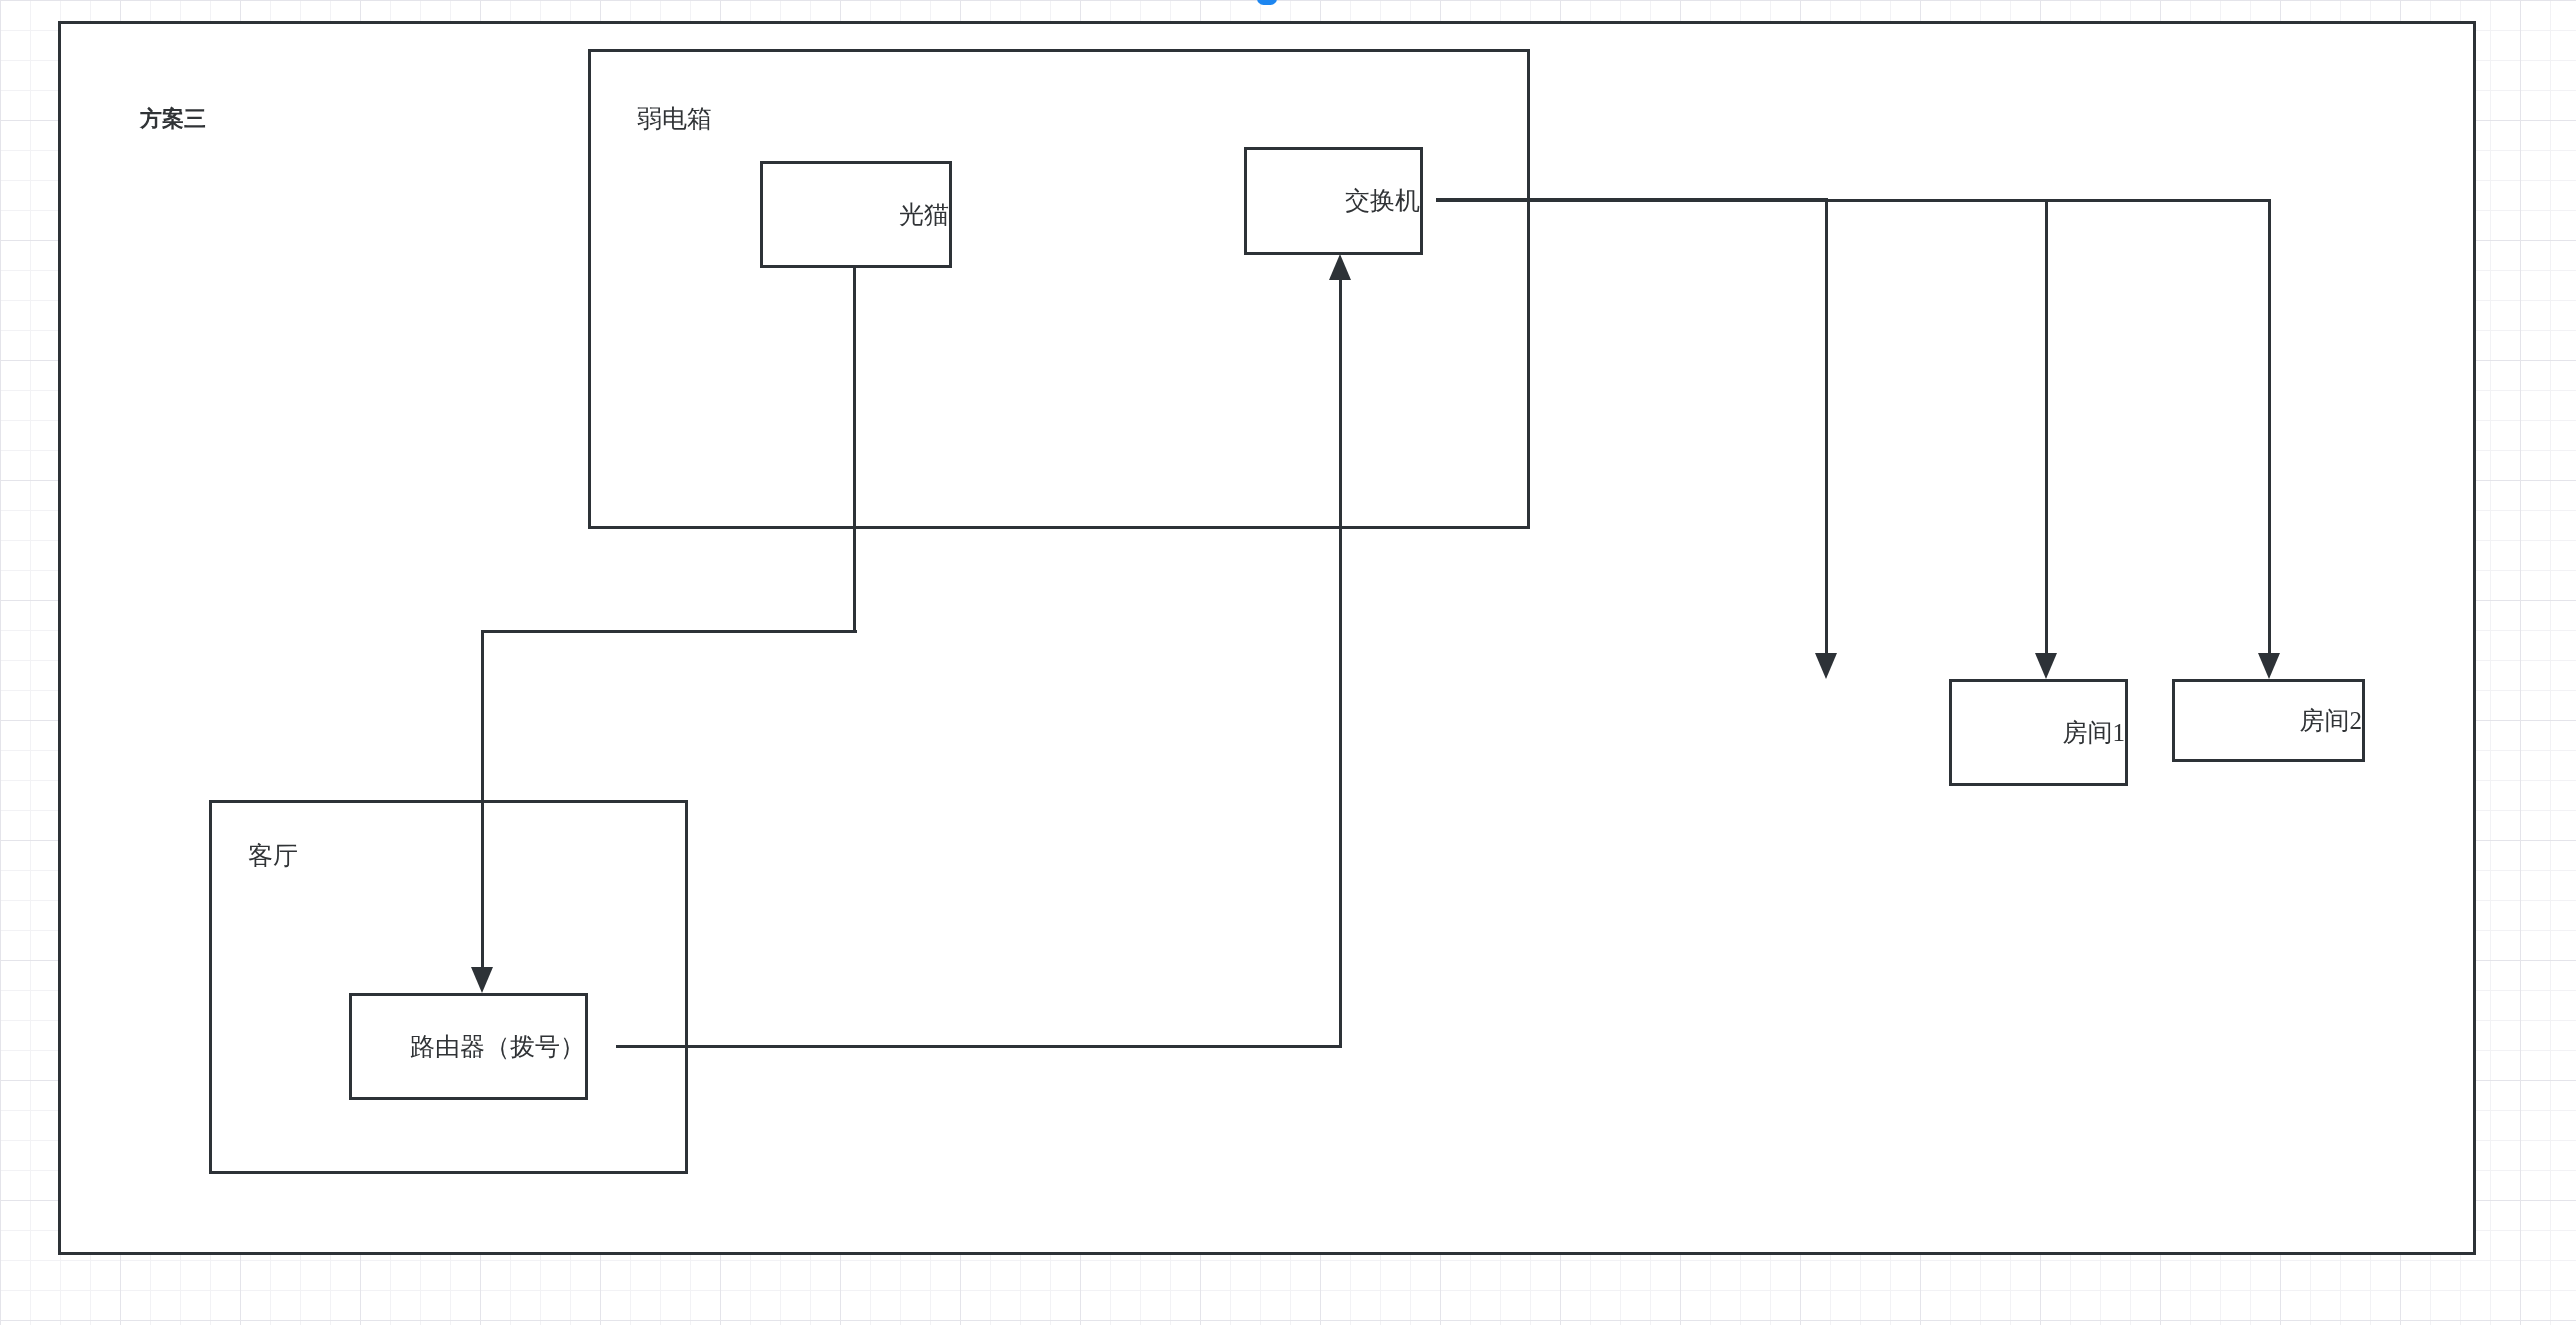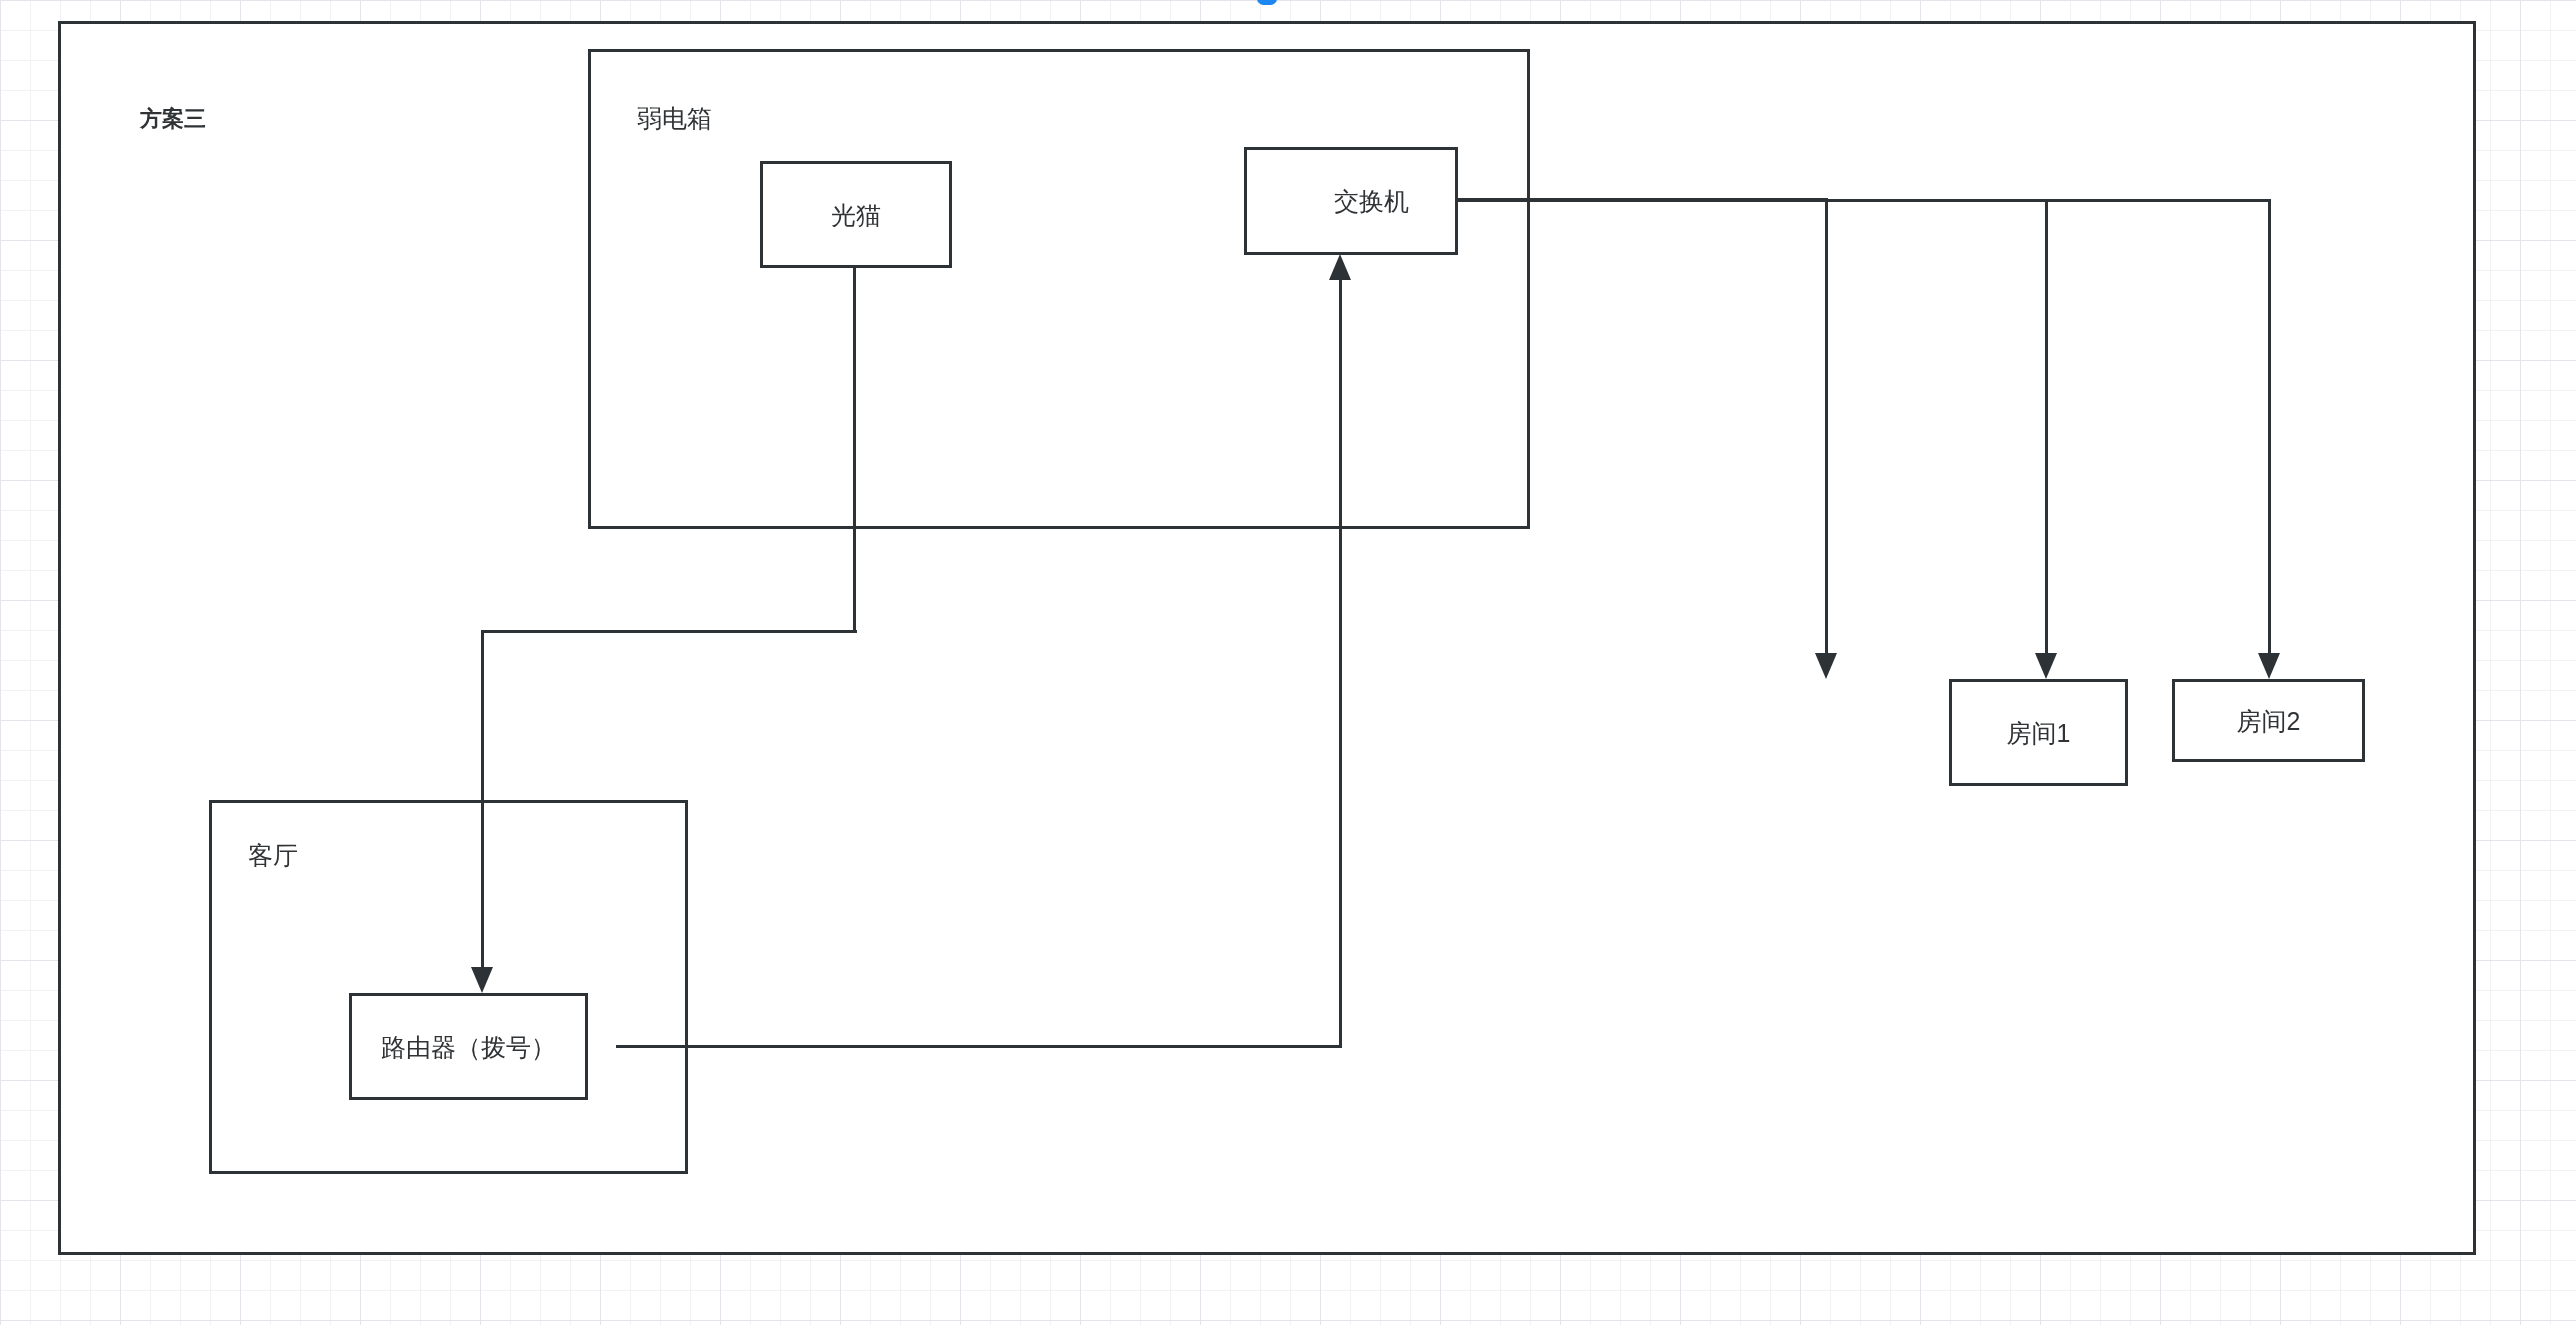--- a/index.html
+++ b/index.html
@@ -17,22 +17,22 @@
       linear-gradient(#e4e4ea 1px, transparent 1px),
       linear-gradient(90deg, #e4e4ea 1px, transparent 1px),
       linear-gradient(#f2f2f5 1px, transparent 1px),
       linear-gradient(90deg, #f2f2f5 1px, transparent 1px);
     background-size:120px 120px, 120px 120px, 30px 30px, 30px 30px;
   }
   .shape {
     position:absolute; box-sizing:border-box;
     background:#ffffff; border:3px solid #2d3237;
   }
-  .node { display:flex; align-items:center; justify-content:center;
-          font-size:25px; line-height:1.2; }
+  .node { display:flex; align-items:center; justify-content:flex-end;
+          font-size:25px; line-height:1.2;font-family:Liberation Serif, serif; }
   .corner-label { position:absolute; font-size:25px; white-space:nowrap;text-align:right; }
   .plan-title { position:absolute; font-size:22px; font-weight:bold; white-space:nowrap; }
   .seg { position:absolute; background:#2d3237; }
   .arrow { position:absolute; width:0; height:0; }
   .arrow.down { border-left:11px solid transparent; border-right:11px solid transparent; border-top:26px solid #2d3237; }
   .arrow.up   { border-left:11px solid transparent; border-right:11px solid transparent; border-bottom:26px solid #2d3237; }
   .handle { position:absolute; background:#1d86f0; border-radius:10px; }
 </style>
 </head>
 <body>
@@ -72,21 +72,21 @@
     <div class="seg" style="left:2045px; top:201px; width:3px; height:452px;"></div>
     <div class="arrow down" style="left:2035px; top:653px;"></div>
     <div class="seg" style="left:2268px; top:201px; width:3px; height:452px;"></div>
     <div class="arrow down" style="left:2258px; top:653px;"></div>
   </div>
 
   <div class="shape node" style="left:760px; top:161px; width:192px; height:107px;">
     <span>光猫</span>
   </div>
 
-  <div class="shape node" style="left:1244px; top:147px; width:214px; height:108px;padding-left:41px;">
+  <div class="shape node" style="left:1244px; top:147px; width:179px; height:108px;padding-left:41px;">
     <span>交换机</span>
   </div>
 
   <div class="shape node" style="left:349px; top:993px; width:239px; height:107px;">
     <span>路由器（拨号）</span>
   </div>
 
 
   <div class="shape node" style="left:1949px; top:679px; width:179px; height:107px;">
     <span>房间1</span>

